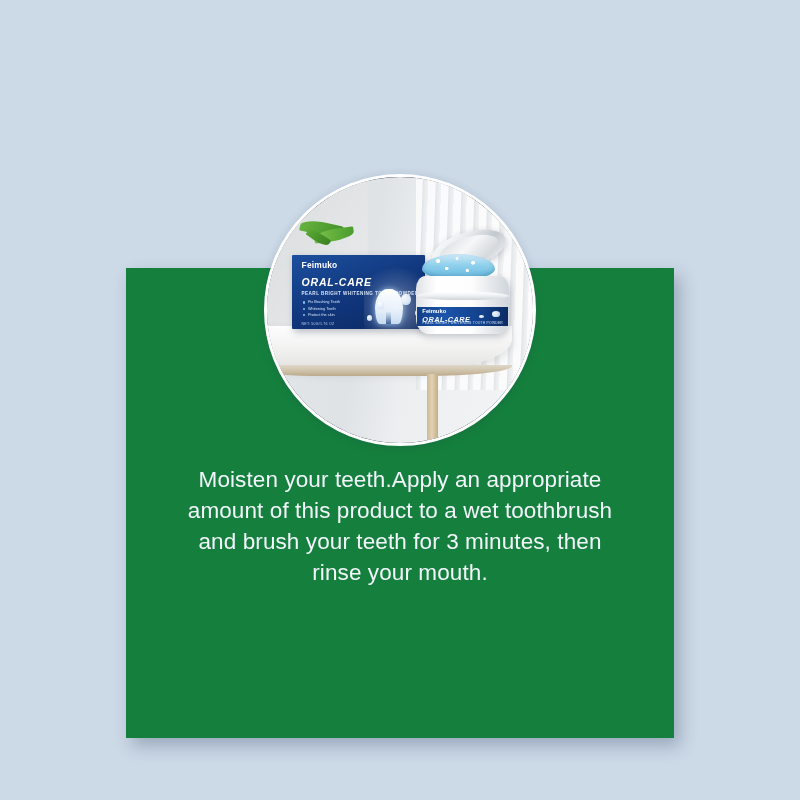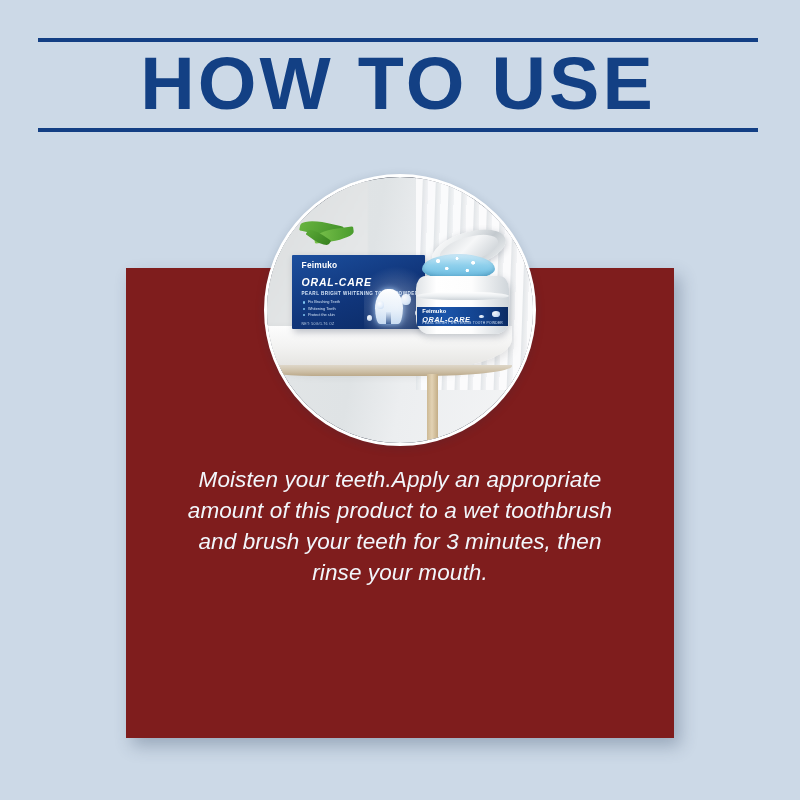--- a/index.html
+++ b/index.html
@@ -61,23 +61,22 @@
     transform-origin: center center;
   }
 
   
   .navy-panel {
     position: absolute;
     left: 126px;
     top: 268px;
     width: 548px;
     height: 470px;
-    background: #7f1d1d;
+    background: #15803d;
     box-shadow: 6px 8px 16px rgba(40,60,90,0.30);
-    font-style: italic;
   }
 
   .body-copy {
     position: absolute;
     left: 56px;
     top: 196px;
     width: 436px;
     text-align: center;
     color: #f2f6fb;
     font-family: "Liberation Sans", "DejaVu Sans", sans-serif;
@@ -404,25 +403,20 @@
     height: 68%;
     border-radius: 50%;
     background: linear-gradient(150deg,#d8dcdf 0%,#f6f7f8 45%,#c8ced3 100%);
   }
 </style>
 </head>
 <body>
 
 <div id="page">
 
-  <div class="header-block">
-    <div class="rule rule-top"></div>
-    <div class="page-title">HOW TO USE</div>
-    <div class="rule rule-bot"></div>
-  </div>
 
   <div class="navy-panel">
     <div class="body-copy">Moisten your teeth.Apply an appropriate amount of this product to a wet toothbrush and brush your teeth for 3 minutes, then rinse your mouth.</div>
   </div>
 
   <div class="photo-circle">
     <div class="photo-inner">
 
       <div class="scene-wall"></div>
       <div class="scene-wall-left"></div>

